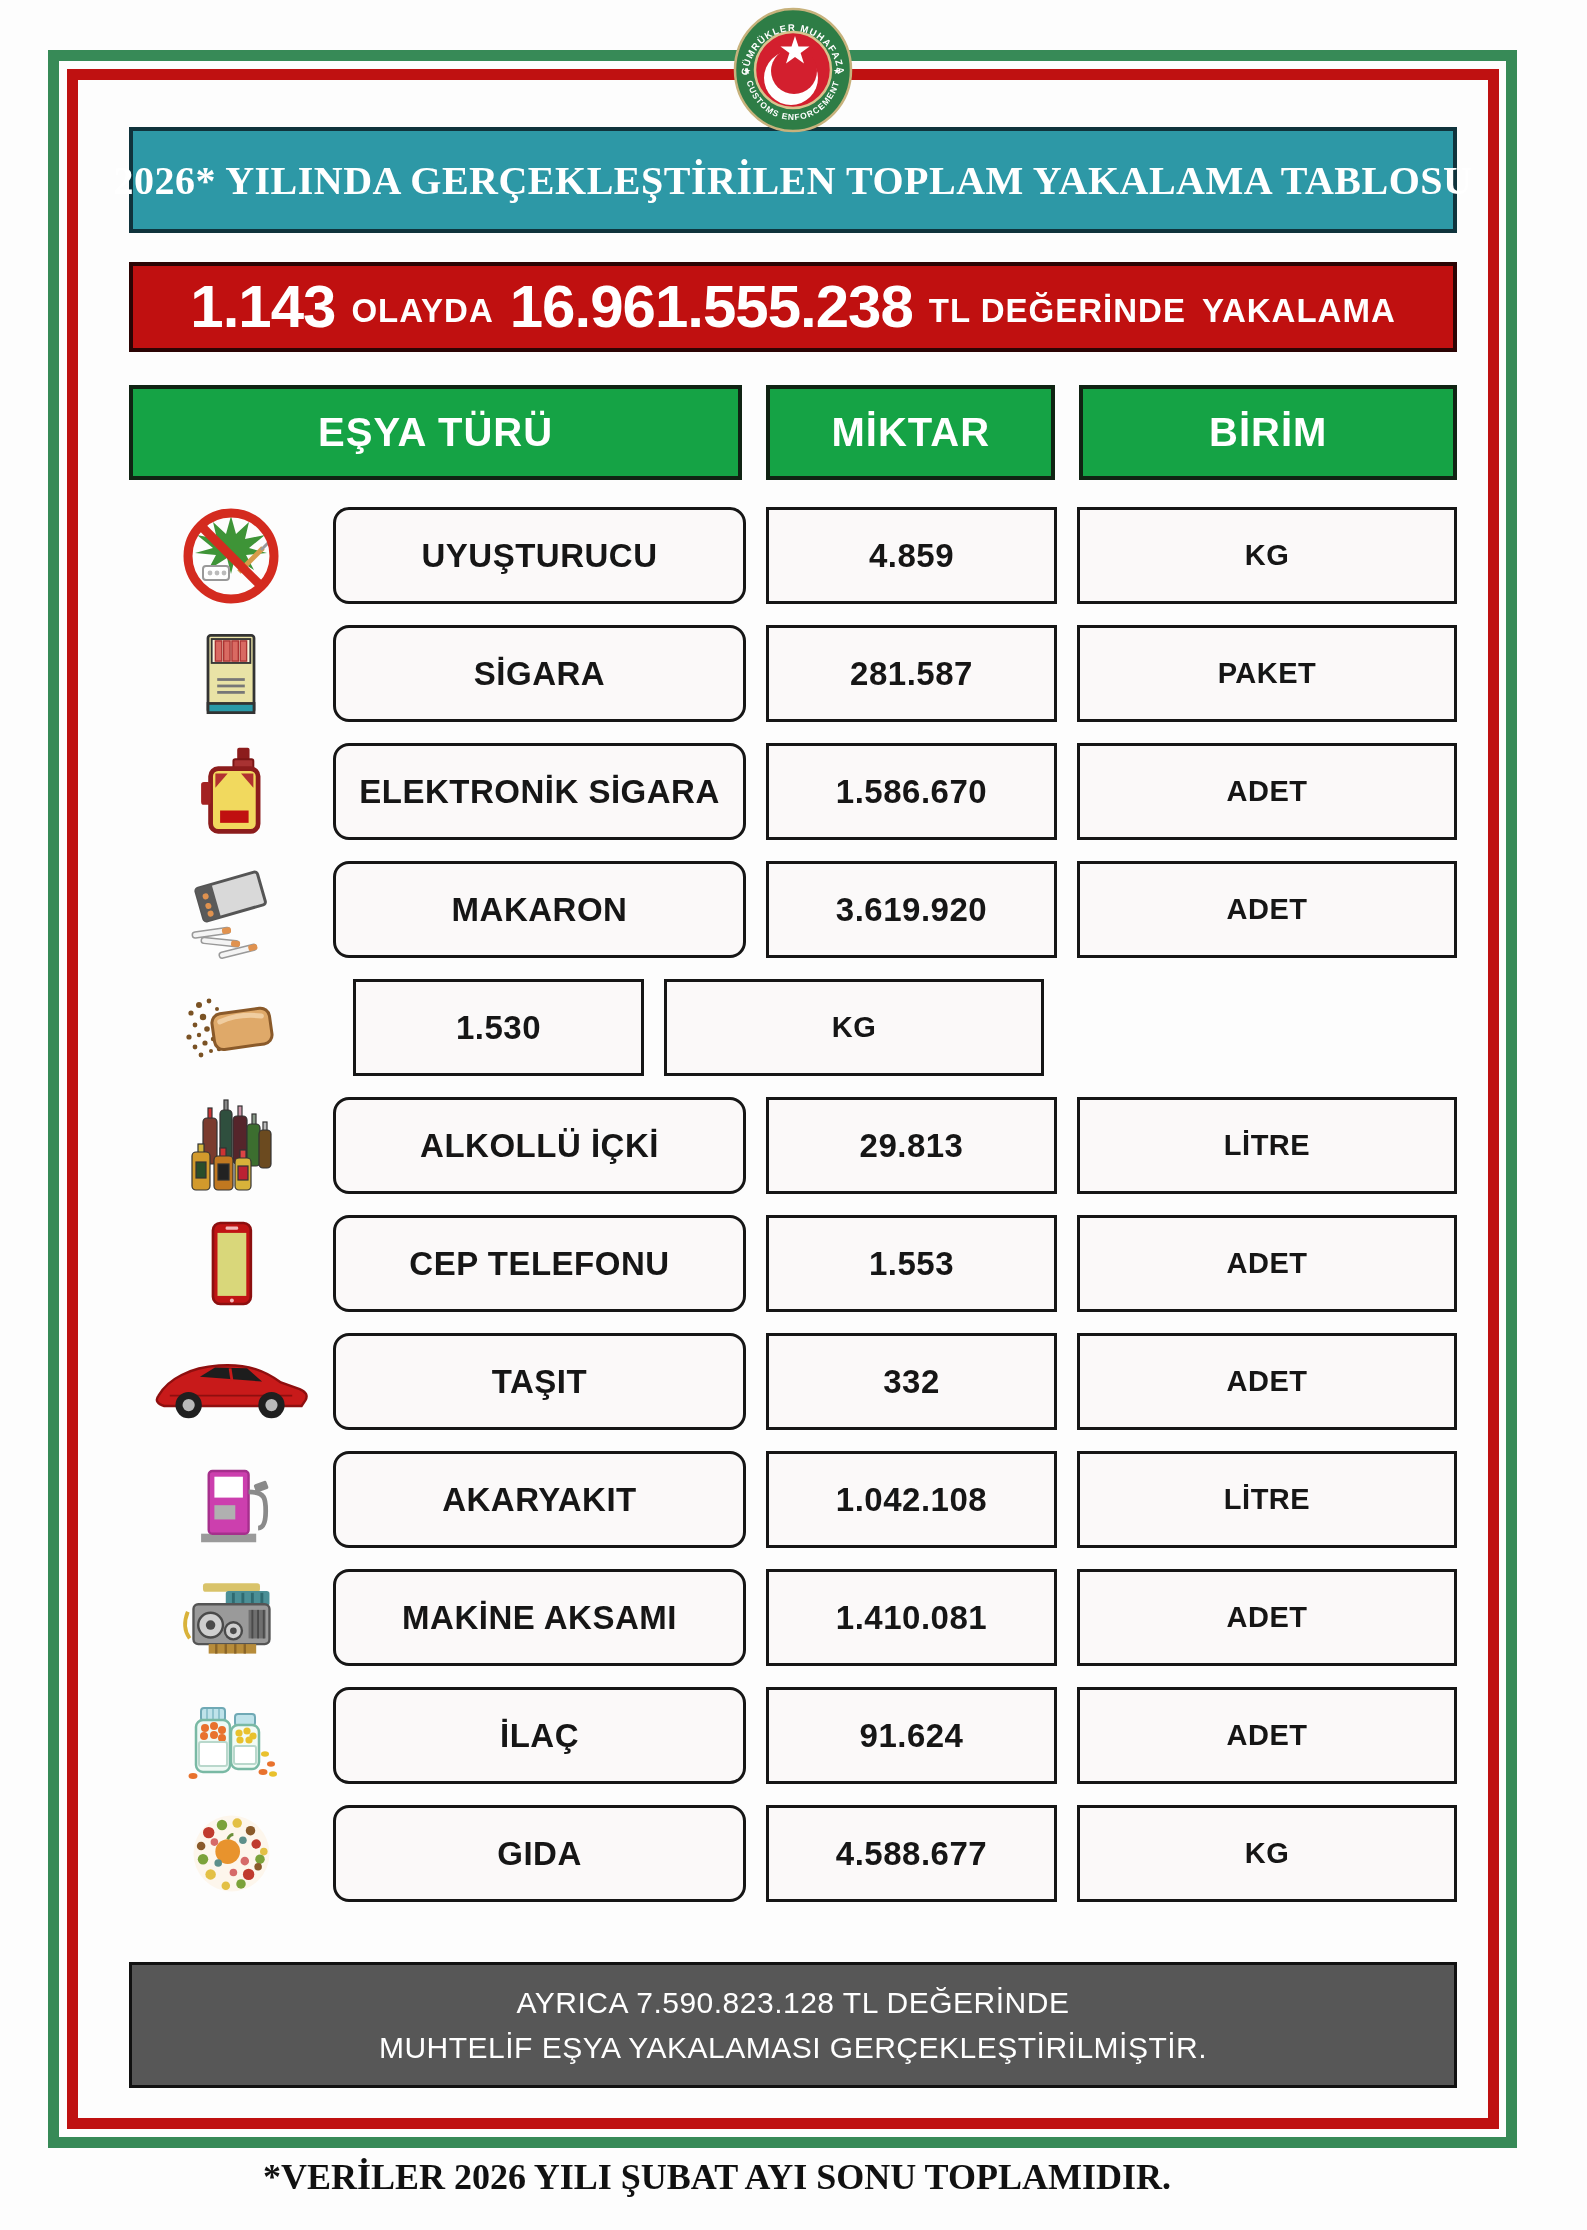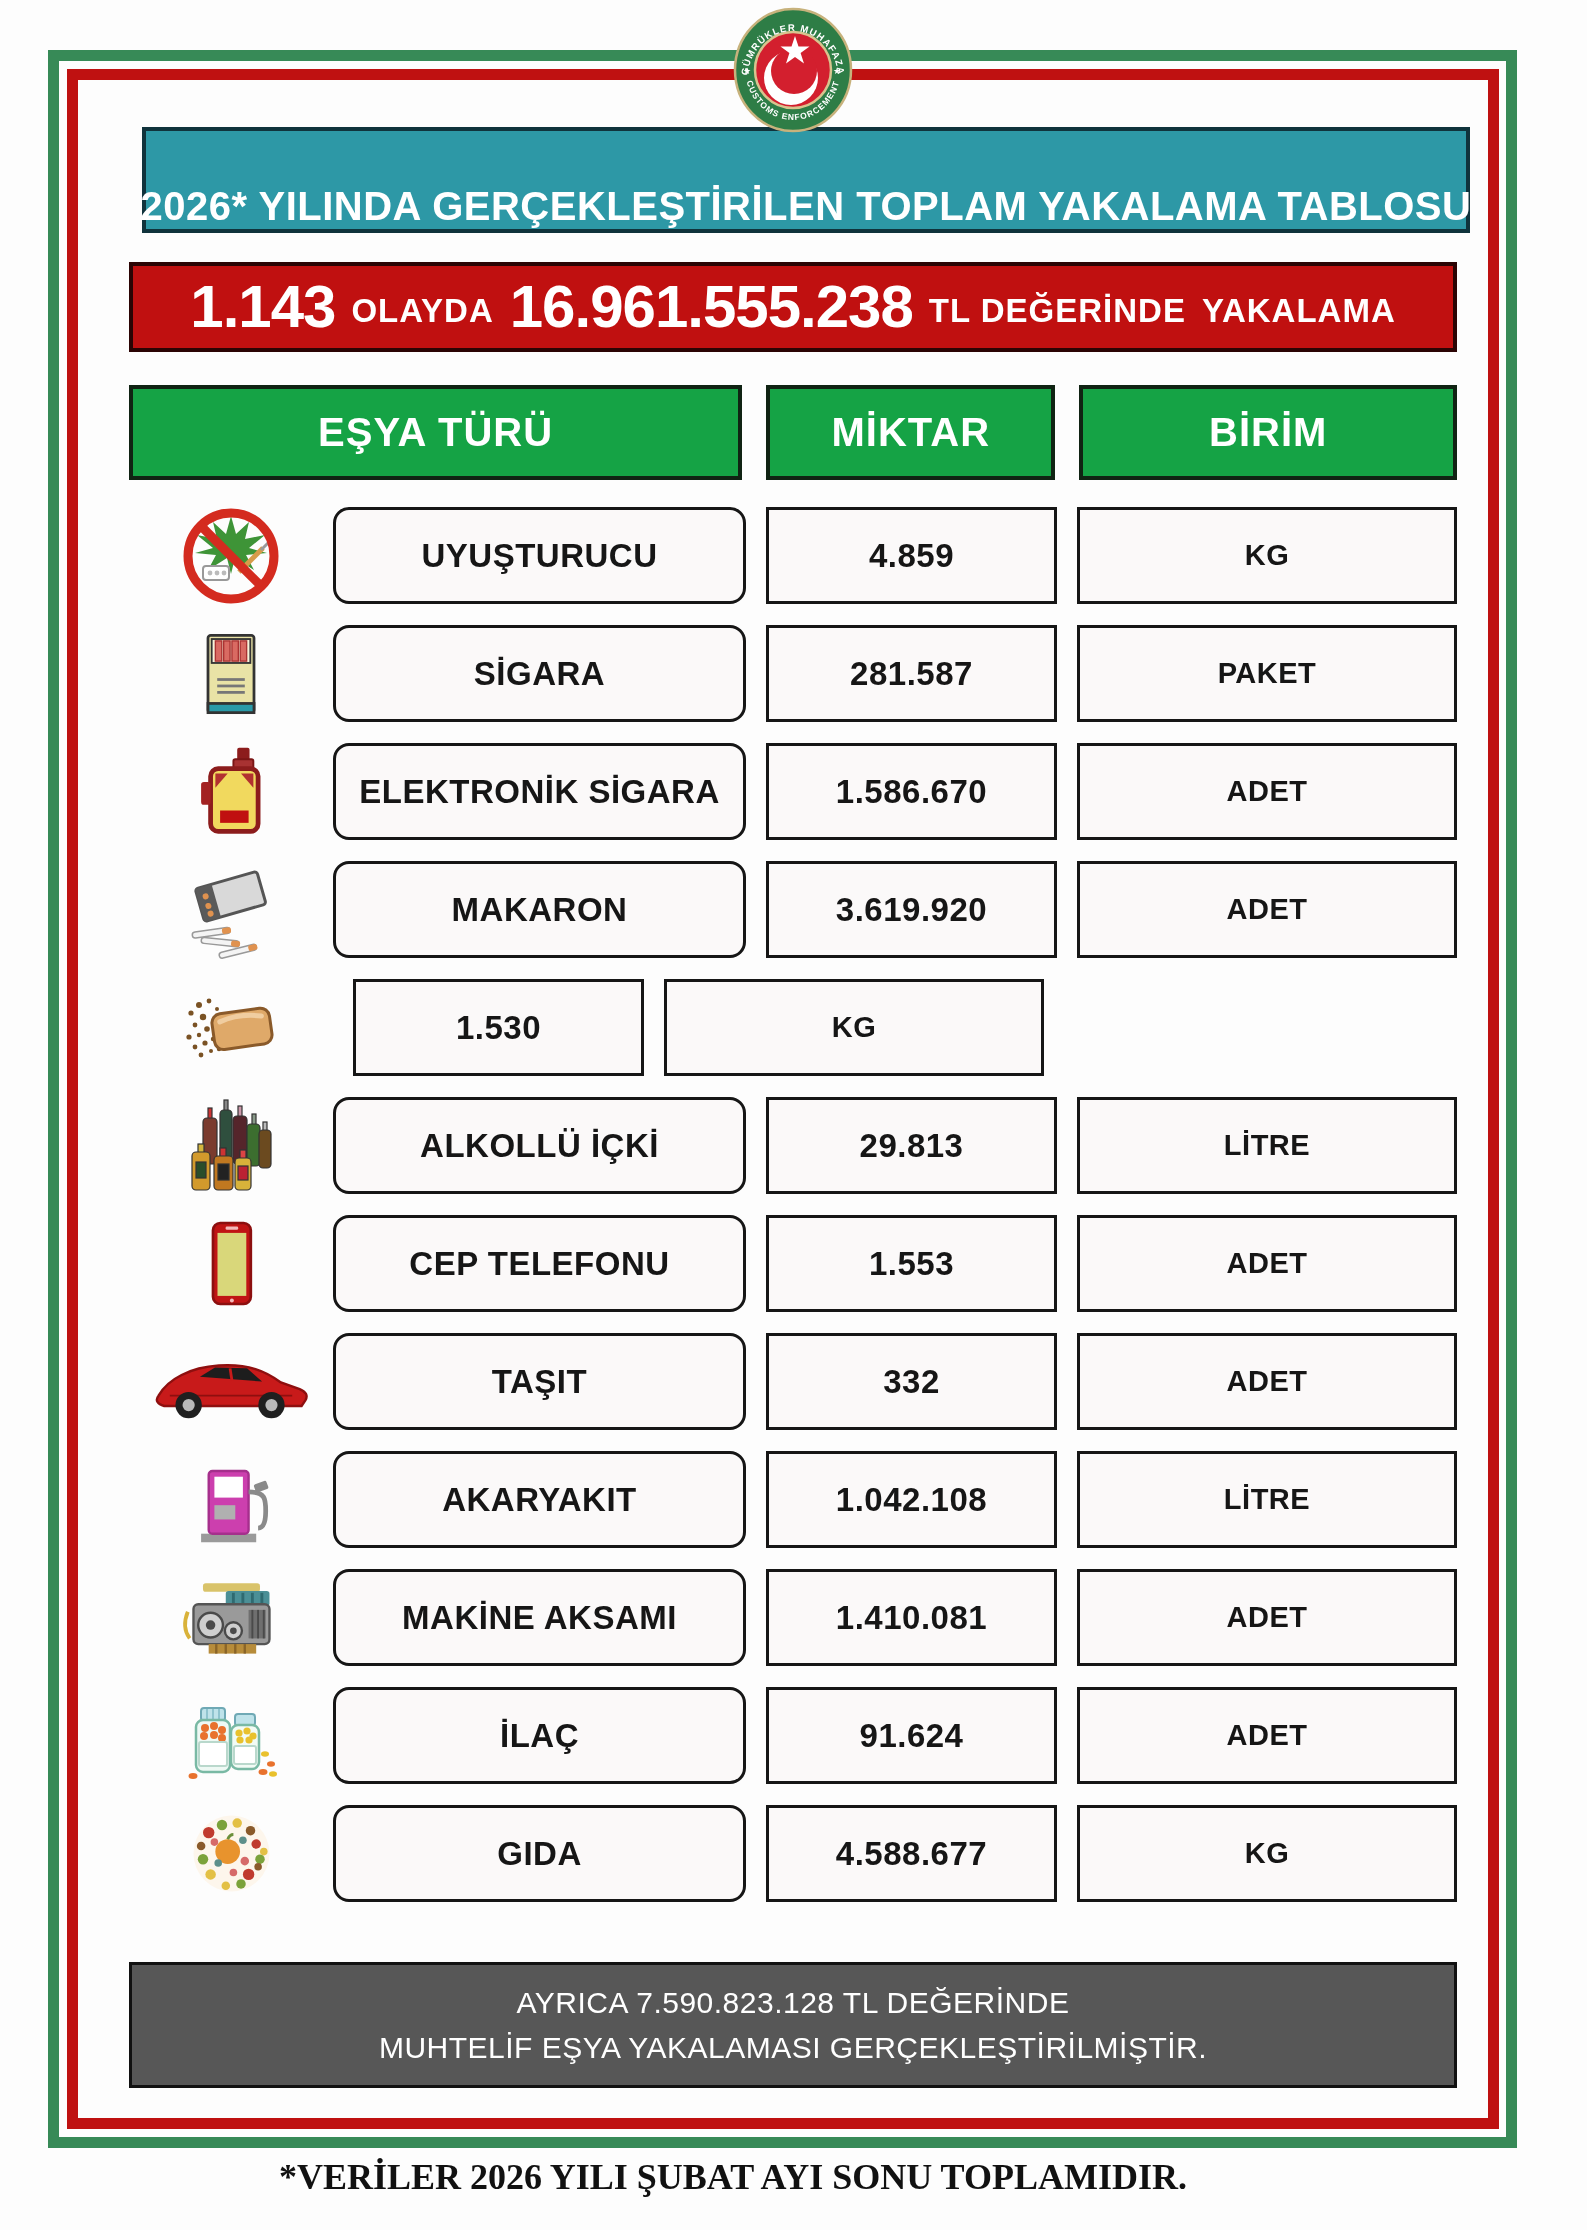--- a/index.html
+++ b/index.html
@@ -13,23 +13,23 @@
     border:11px solid #378a57;box-sizing:border-box;z-index:1;
   }
   .frame-red{
     position:absolute;left:67px;top:69px;width:1432px;height:2060px;
     border:11px solid #bf1111;box-sizing:border-box;z-index:1;
   }
   
   .logo{position:absolute;left:731px;top:6px;z-index:5;}
   
   .title-bar{
-    position:absolute;left:142px;top:127px;width:1328px;height:106px;z-index:2;
+    position:absolute;left:129px;top:127px;width:1328px;height:106px;z-index:2;
     background:#2d98a6;border:4px solid #10333c;box-sizing:border-box;
-    display:flex;align-items:flex-end;justify-content:center;
+    display:flex;align-items:center;justify-content:center;font-family:Liberation Serif, serif;
   }
   .title-bar span{
     color:#fff;font-weight:bold;font-size:40px;letter-spacing:.5px;white-space:nowrap;
   }
   .stat-bar{
     position:absolute;left:129px;top:262px;width:1328px;height:90px;z-index:2;
     background:#c01010;border:4px solid #2b0404;box-sizing:border-box;
     display:flex;align-items:center;justify-content:center;gap:16px;color:#fff;
   }
   .stat-bar .big{font-size:60px;font-weight:bold;letter-spacing:-1px;line-height:1;}
@@ -58,21 +58,21 @@
   .cell.unit{width:380px;margin-left:20px;font-size:29px;}
   
   .gray-box{
     position:absolute;left:129px;top:1962px;width:1328px;height:126px;z-index:2;
     background:#575757;border:3px solid #111;box-sizing:border-box;
     display:flex;flex-direction:column;align-items:center;justify-content:center;
     color:#fff;font-weight:normal;font-size:30px;letter-spacing:.5px;line-height:1.5;
   }
   
   .footnote{
-    position:absolute;left:16px;top:2156px;width:1434px;text-align:center;z-index:2;
+    position:absolute;left:0;top:2156px;width:1434px;text-align:center;z-index:2;
     font-family:"Liberation Serif", serif;font-weight:bold;font-size:36px;color:#111;
   }
   svg{display:block;}
 </style>
 </head>
 <body>
 
 <div class="frame-green"></div>
 <div class="frame-red"></div>
 

